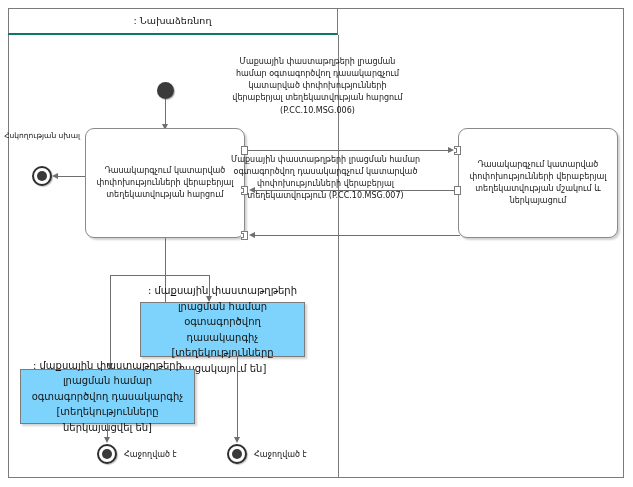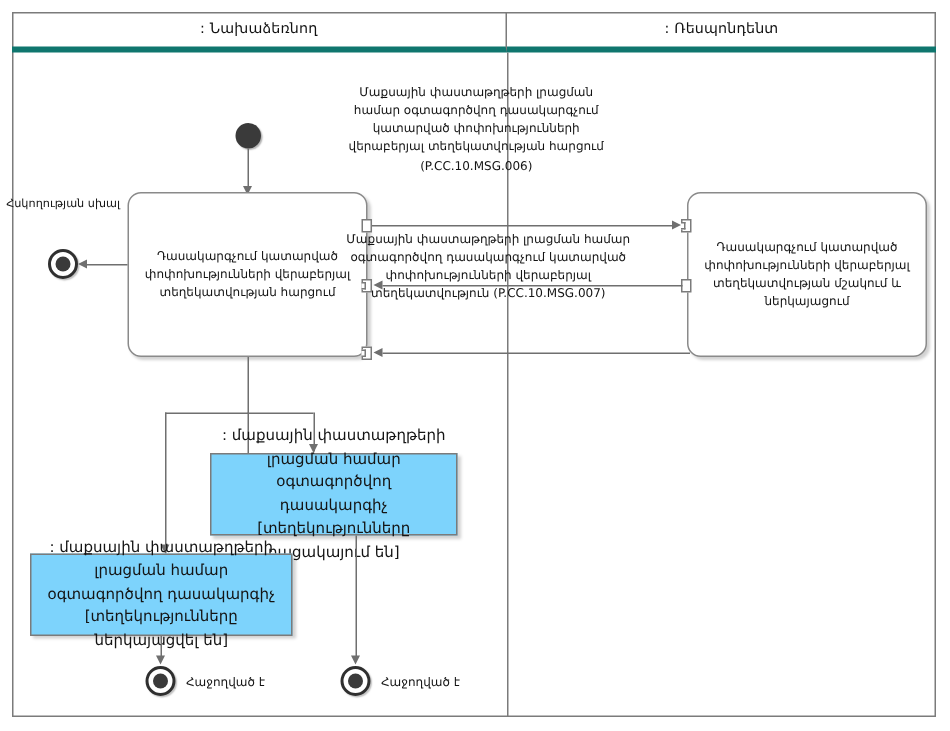--- a/index.html
+++ b/index.html
@@ -32,21 +32,21 @@
     box-sizing: border-box;
     background: #ffffff;
   }
 
   
   .lane-header {
     position: absolute;
     top: 8px;
     height: 27px;
     box-sizing: border-box;
-    border-bottom: 4px solid #0f766e;
+    border-bottom: 2px solid #0f766e;
     display: flex;
     align-items: center;
     justify-content: center;
     font-size: 9.5px;
     color: #111111;
     letter-spacing: 0.1px;
   }
   #lane-header-initiator { left: 8px;   width: 330px; border-right: 1px solid #7b7b7b; }
   #lane-header-respondent{ left: 338px; width: 286px; }
 
@@ -183,23 +183,20 @@
 </head>
 <body>
 
 <div id="canvas">
 
   <div class="frame"></div>
 
   <div class="lane-header" id="lane-header-initiator">
     <span>: Նախաձեռնող</span>
   </div>
-  <div class="lane-header" id="lane-header-respondent">
-    <span>: Ռեսպոնդենտ</span>
-  </div>
   <div class="lane-divider"></div>
 
   <div class="node initial-node" style="left:157px; top:82px; width:17px; height:17px;"></div>
 
   <div class="line-v" style="left:165px; top:99px; height:28px;"></div>
   <div class="arrow-down" style="left:161.5px; top:124px;"></div>
 
   <div class="node activity" id="activity-left" style="left:85px; top:128px; width:160px; height:110px;">
     <span>Դասակարգչում կատարված փոփոխությունների վերաբերյալ տեղեկատվության հարցում</span>
   </div>

